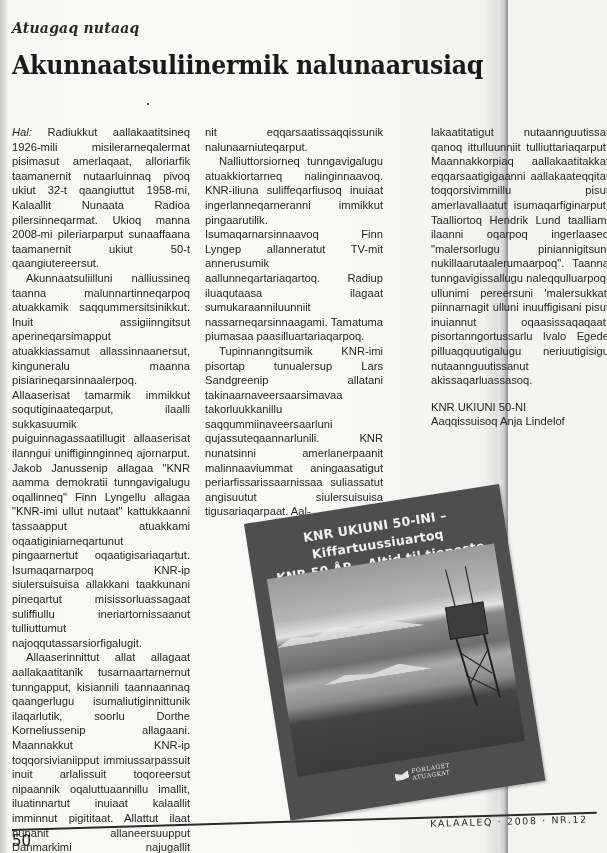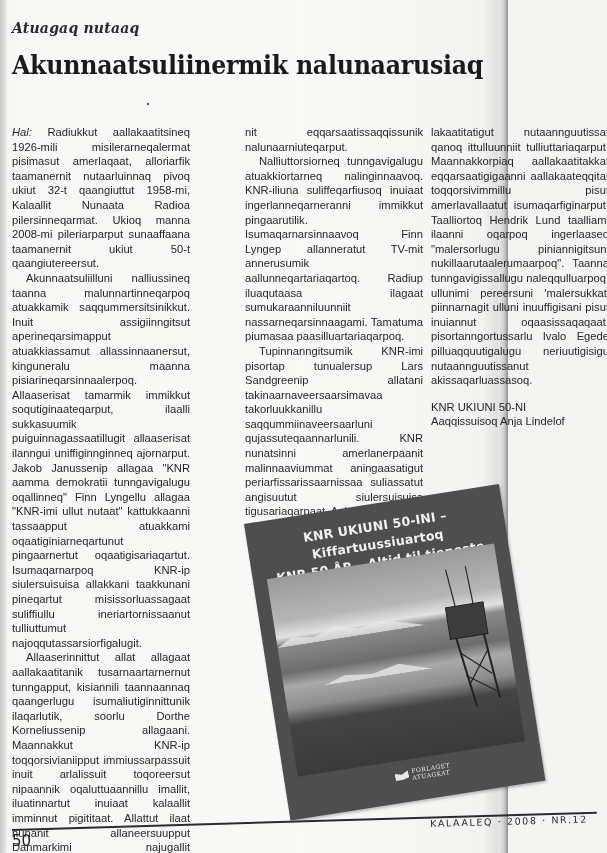--- a/index.html
+++ b/index.html
@@ -35,21 +35,21 @@
   }
   .col {
     position: absolute;
     font-family: "Liberation Sans", sans-serif;
     font-size: 11.2px; line-height: 14.6px; color: #262626;
     text-align: justify; hyphens: manual;
   }
   .col p { margin: 0; text-indent: 0; }
   .col p.ind { text-indent: 14px; }
   .col1 { left: 12px; top: 125px; width: 178px; }
-  .col2 { left: 205px; top: 125px; width: 178px; margin-left: 40px; }
+  .col2 { left: 205px; top: 125px; width: 178px; }
   .col3 { left: 398px; top: 125px; width: 178px; margin-left: 33px; }
   .lead { font-style: italic; }
   .info { margin-top: 12px !important; text-align: left; line-height: 14.6px; }
   .dot {
     position: absolute; left: 147px; top: 103px; width: 2px; height: 2px; background: #555;
   }
   
   .cover-wrap {
     position: absolute; left: 232px; top: 478px; width: 320px; height: 312px;
   }

